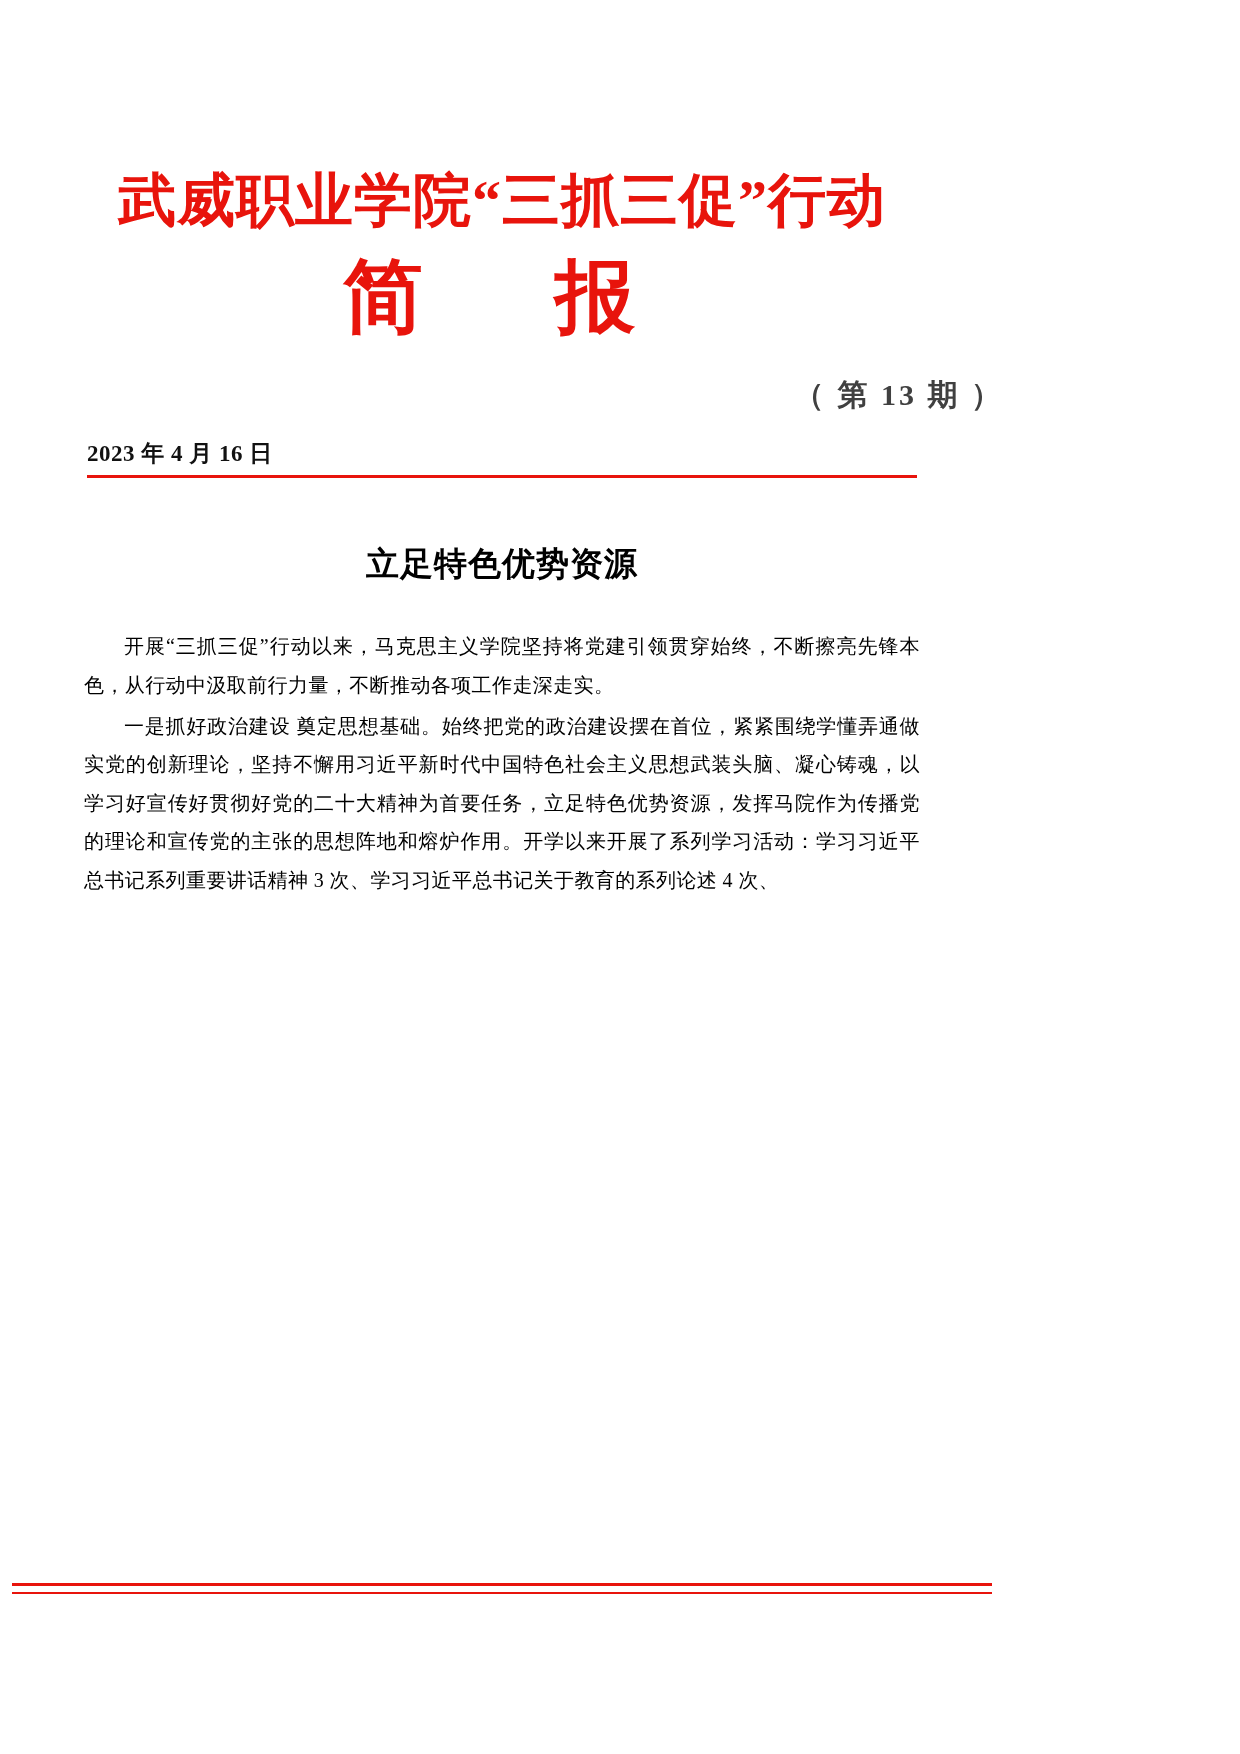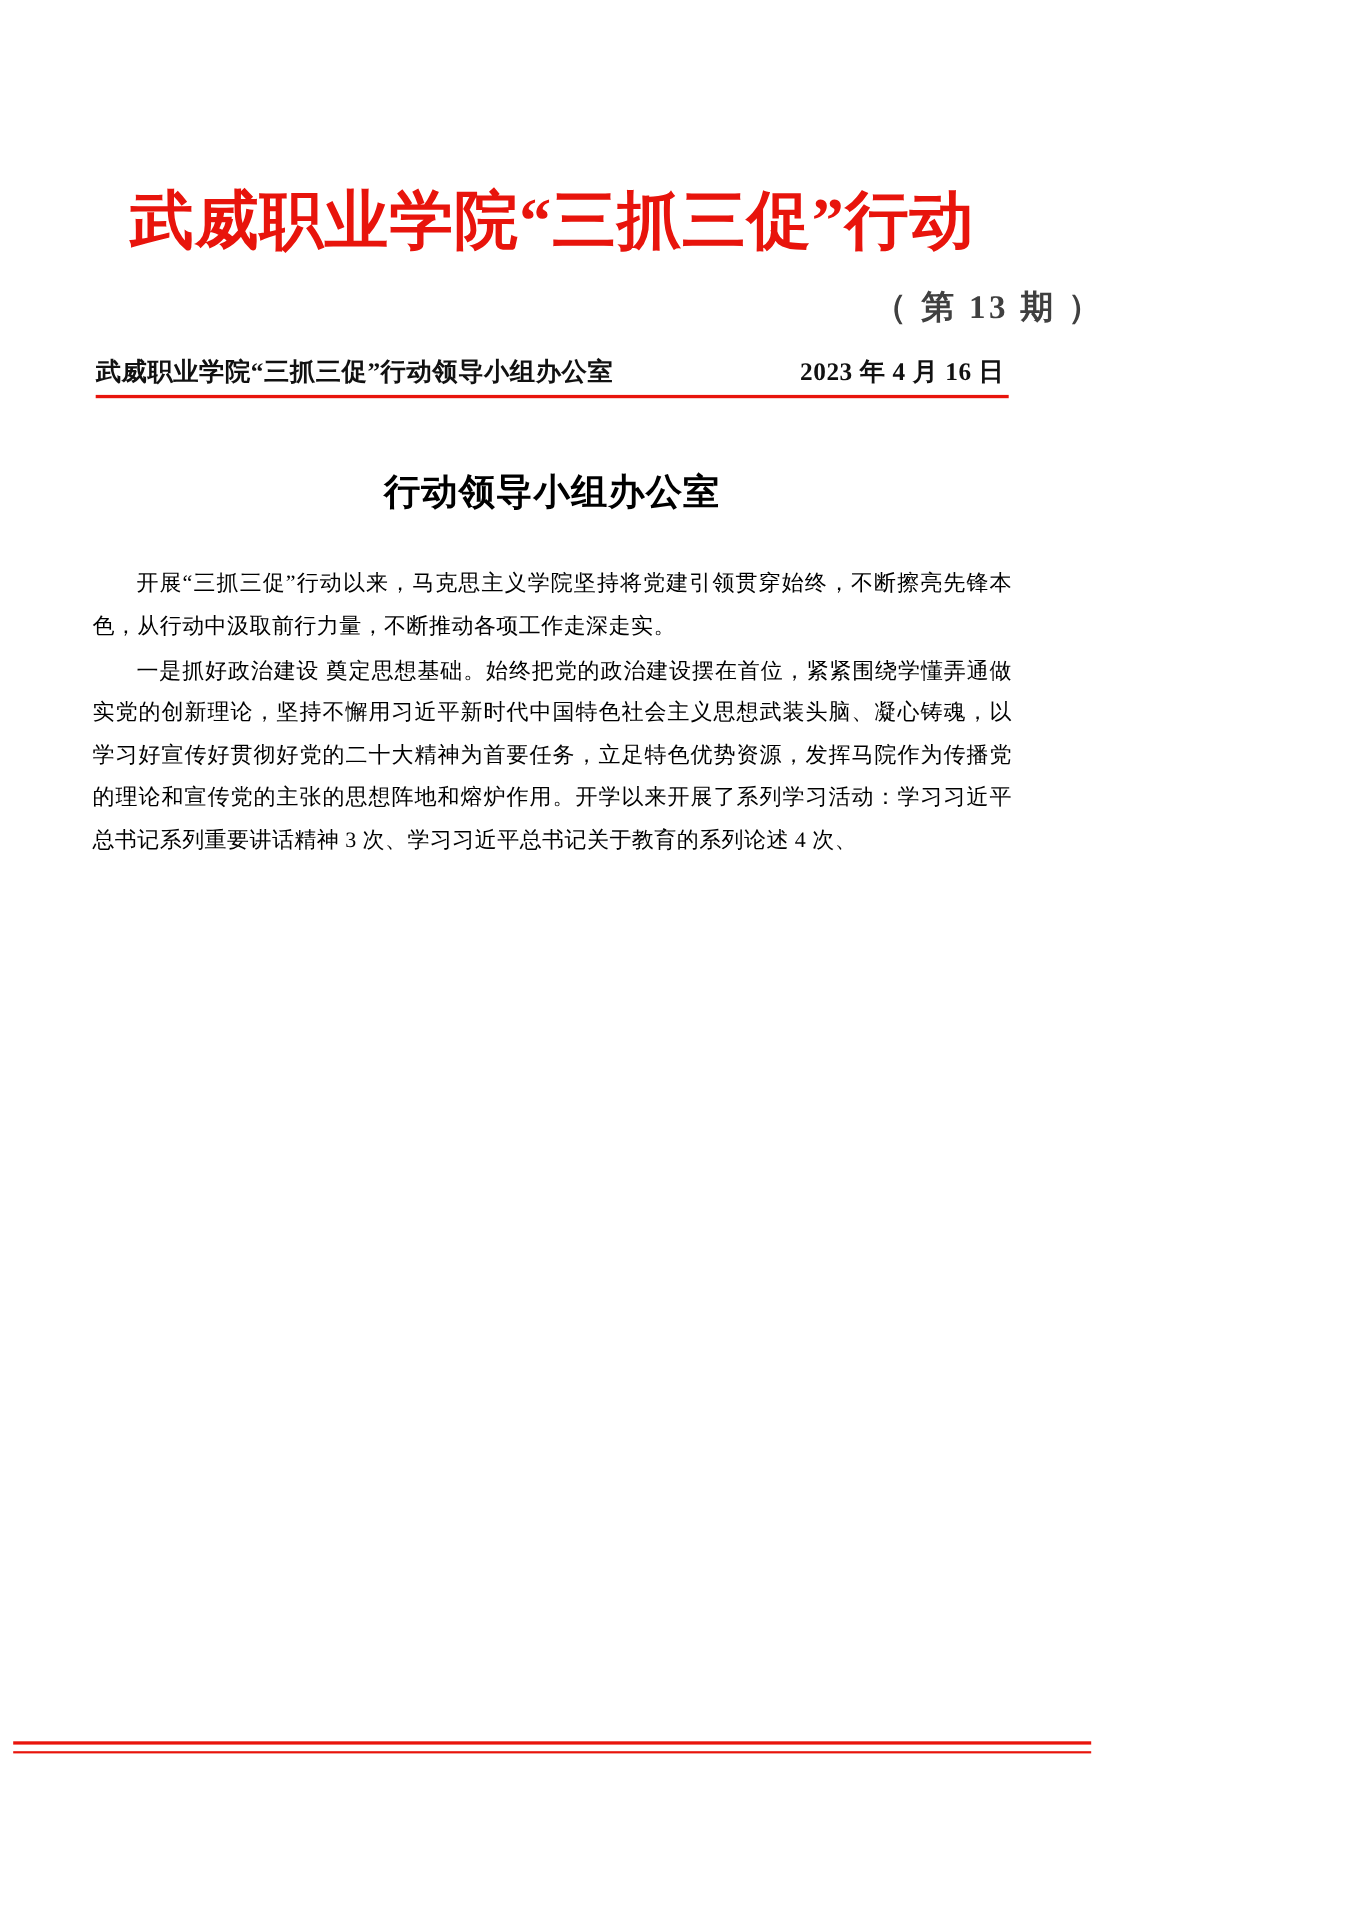--- a/index.html
+++ b/index.html
@@ -123,32 +123,32 @@
     background: #e8140c;
   }
 </style>
 </head>
 <body>
 
 <div class="page">
 
   <div class="masthead">
     <div class="masthead-line1">武威职业学院“三抓三促”行动</div>
+    <div class="masthead-line2">简　报</div>
   </div>
 
   <div class="issue-line">（ 第 13 期 ）</div>
 
   <div class="byline-row">
-    <span class="byline-left">武威职业学院“三抓三促”行动领导小组办公室</span>
     <span class="byline-right">2023 年 4 月 16 日</span>
   </div>
   <div class="rule-red-top"></div>
 
   <div class="doc-title">
-    <div>行动领导小组办公室</div>
+    <div>立足特色优势资源</div>
   </div>
 
   <div class="body-text">
     <p>开展“三抓三促”行动以来，马克思主义学院坚持将党建引领贯穿始终，不断擦亮先锋本色，从行动中汲取前行力量，不断推动各项工作走深走实。</p>
     <p>一是抓好政治建设  奠定思想基础。始终把党的政治建设摆在首位，紧紧围绕学懂弄通做实党的创新理论，坚持不懈用习近平新时代中国特色社会主义思想武装头脑、凝心铸魂，以学习好宣传好贯彻好党的二十大精神为首要任务，立足特色优势资源，发挥马院作为传播党的理论和宣传党的主张的思想阵地和熔炉作用。开学以来开展了系列学习活动：学习习近平总书记系列重要讲话精神 3 次、学习习近平总书记关于教育的系列论述 4 次、</p>
   </div>
 
   <div class="footer-rules">
     <div class="rule-red-bottom-1"></div>
     <div class="rule-red-bottom-2"></div>

